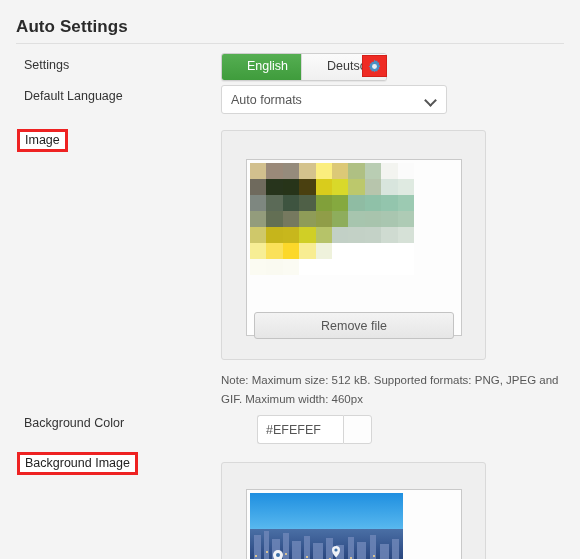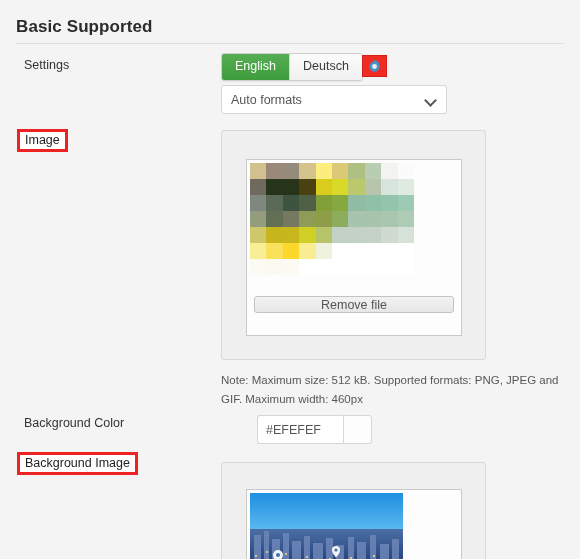--- a/index.html
+++ b/index.html
@@ -52,21 +52,21 @@
     left: 221px; top: 53px;
     display: flex;
     border-radius: 3px;
     overflow: hidden;
     border: 1px solid #cfcfcf;
     box-shadow: 0 1px 1px rgba(0,0,0,.06);
     background: #fff;
   }
   .lang-btn {
     font-size: 12.5px;
-    padding: 5px 13px 6px 13px;
+    padding: 5px 13px 6px 25px;
     border: none;
     background: linear-gradient(#fbfbfb,#f0f0f0);
     color: #3a3a3a;
     cursor: pointer;
     font-family: "Liberation Sans", sans-serif;
     line-height: 15px;
   }
   .lang-btn.active {
     background: linear-gradient(#55ae52,#3f9c3c);
     color: #ffffff;
@@ -140,22 +140,22 @@
     left: 250px; top: 163px;
     width: 164px; height: 112px;
     display: grid;
     grid-template-columns: repeat(10, 1fr);
     grid-template-rows: repeat(7, 1fr);
   }
   .pixgrid span { display: block; }
 
   .remove-btn {
     position: absolute;
-    left: 254px; top: 296px;
-    width: 200px; height: 17px;
+    left: 254px; top: 312px;
+    width: 200px; height: 27px;
     background: linear-gradient(#f3f3f3,#e6e6e6);
     border: 1px solid #c3c3c3;
     border-radius: 3px;
     color: #555;
     font-size: 12.5px;
     font-family: "Liberation Sans", sans-serif;
     cursor: pointer;
   }
 
   .note {
@@ -202,39 +202,40 @@
     width: 153px; height: 90px;
     overflow: hidden;
   }
   .cityimg svg { display: block; }
 </style>
 </head>
 <body>
 
 <div id="page">
 
-  <div class="page-title">Basic Supported</div>
+  <div class="page-title">Auto Settings</div>
   <div class="title-rule"></div>
 
   <div class="row-label" style="left:24px; top:58px;">Settings</div>
 
   <div class="btn-group">
     <button class="lang-btn active">English</button>
     <button class="lang-btn sep">Deutsch</button>
   </div>
 
   <div class="gear-hl">
     <span>
       <svg width="15" height="15" viewBox="0 0 16 16" aria-hidden="true">
         <path fill="#4a90c4" d="M8 0.6l1.1 1.5 1.8-.5.5 1.8 1.8.5-.5 1.8L14.2 8l-1.5 1.1.5 1.8-1.8.5-.5 1.8-1.8-.5L8 14.2 6.9 12.7l-1.8.5-.5-1.8-1.8-.5.5-1.8L1.8 8l1.5-1.1-.5-1.8 1.8-.5.5-1.8 1.8.5z"></path>
         <circle cx="8" cy="8" r="2.6" fill="#e9eef2"></circle>
       </svg>
     </span>
   </div>
 
+  <div class="row-label" style="left:24px; top:89px;">Default Language</div>
 
   <div class="select-box">
     <span class="val">Auto formats</span>
     <span class="chev"></span>
   </div>
 
   <div class="row-label hl" style="left:17px; top:129px;">Image</div>
 
   <div class="dropzone dz-logo"></div>
   <div class="preview-card pc-logo"></div>

